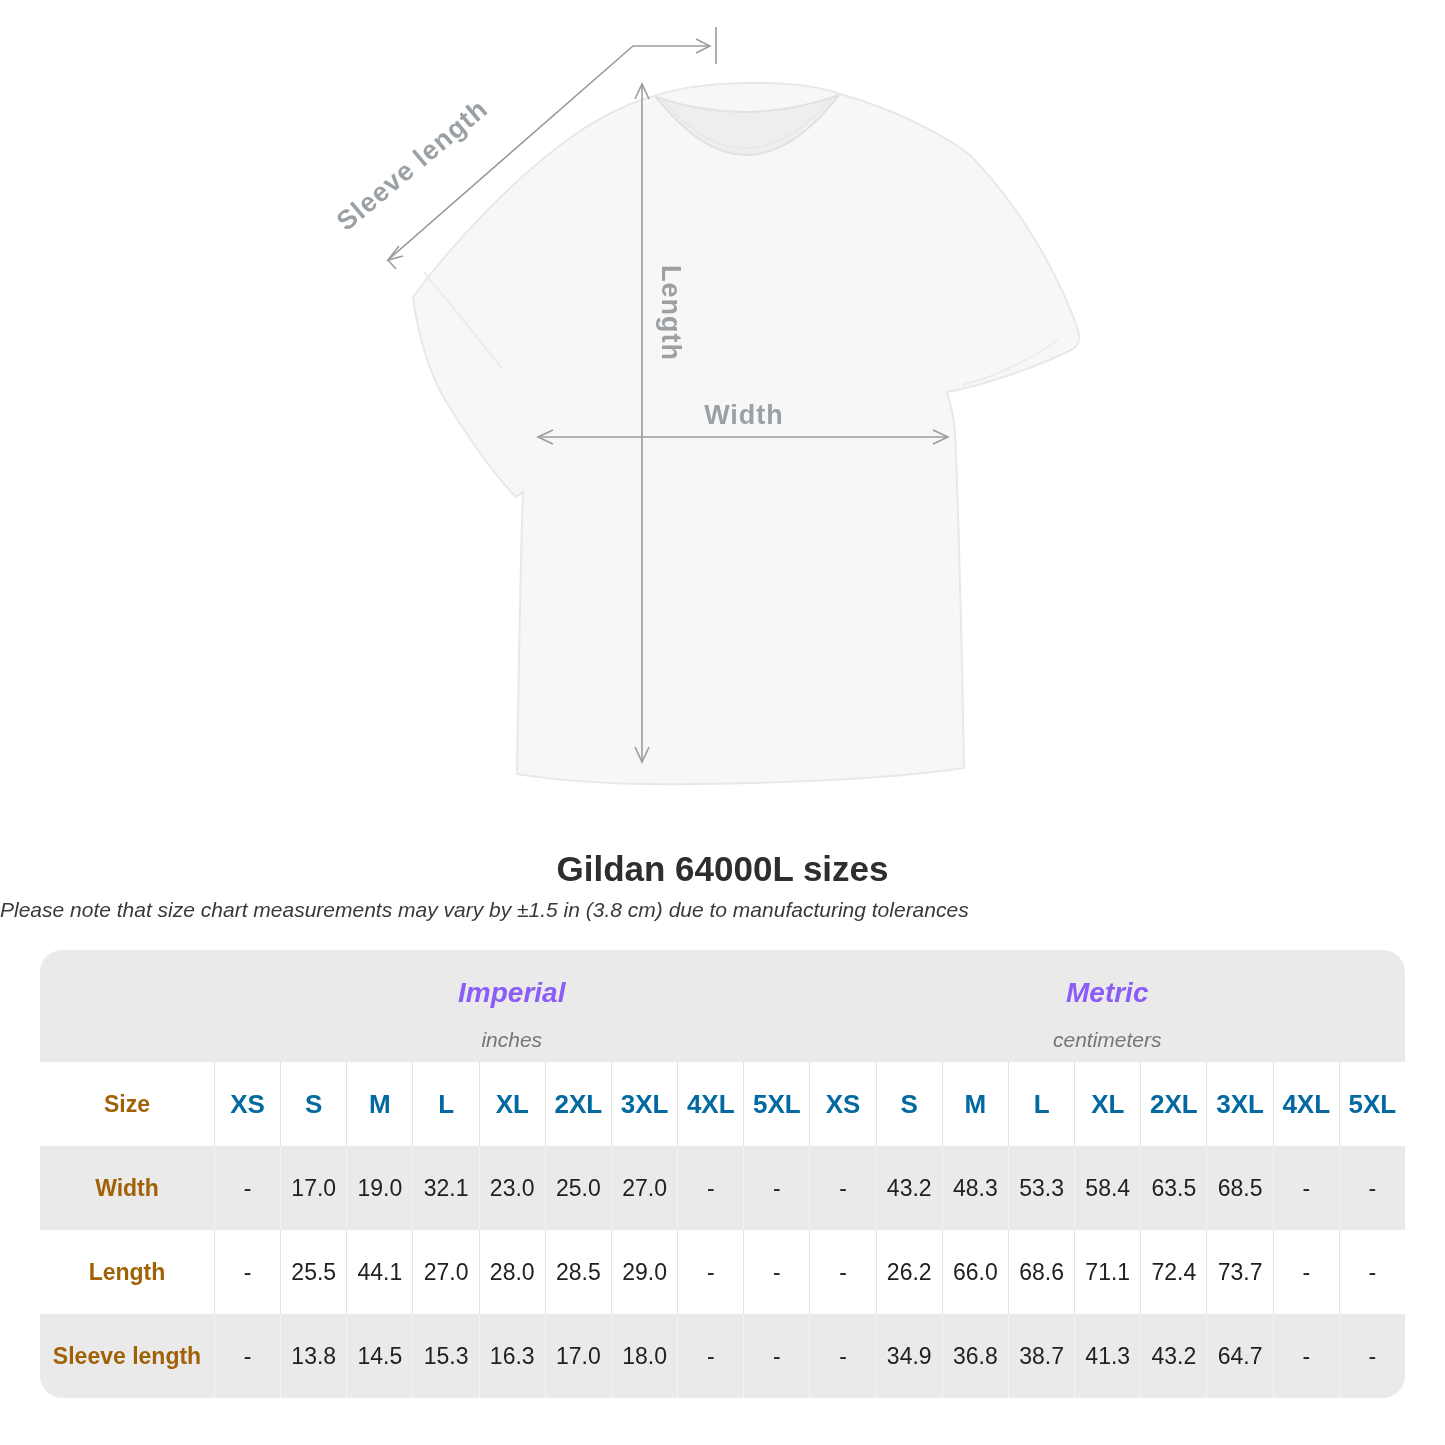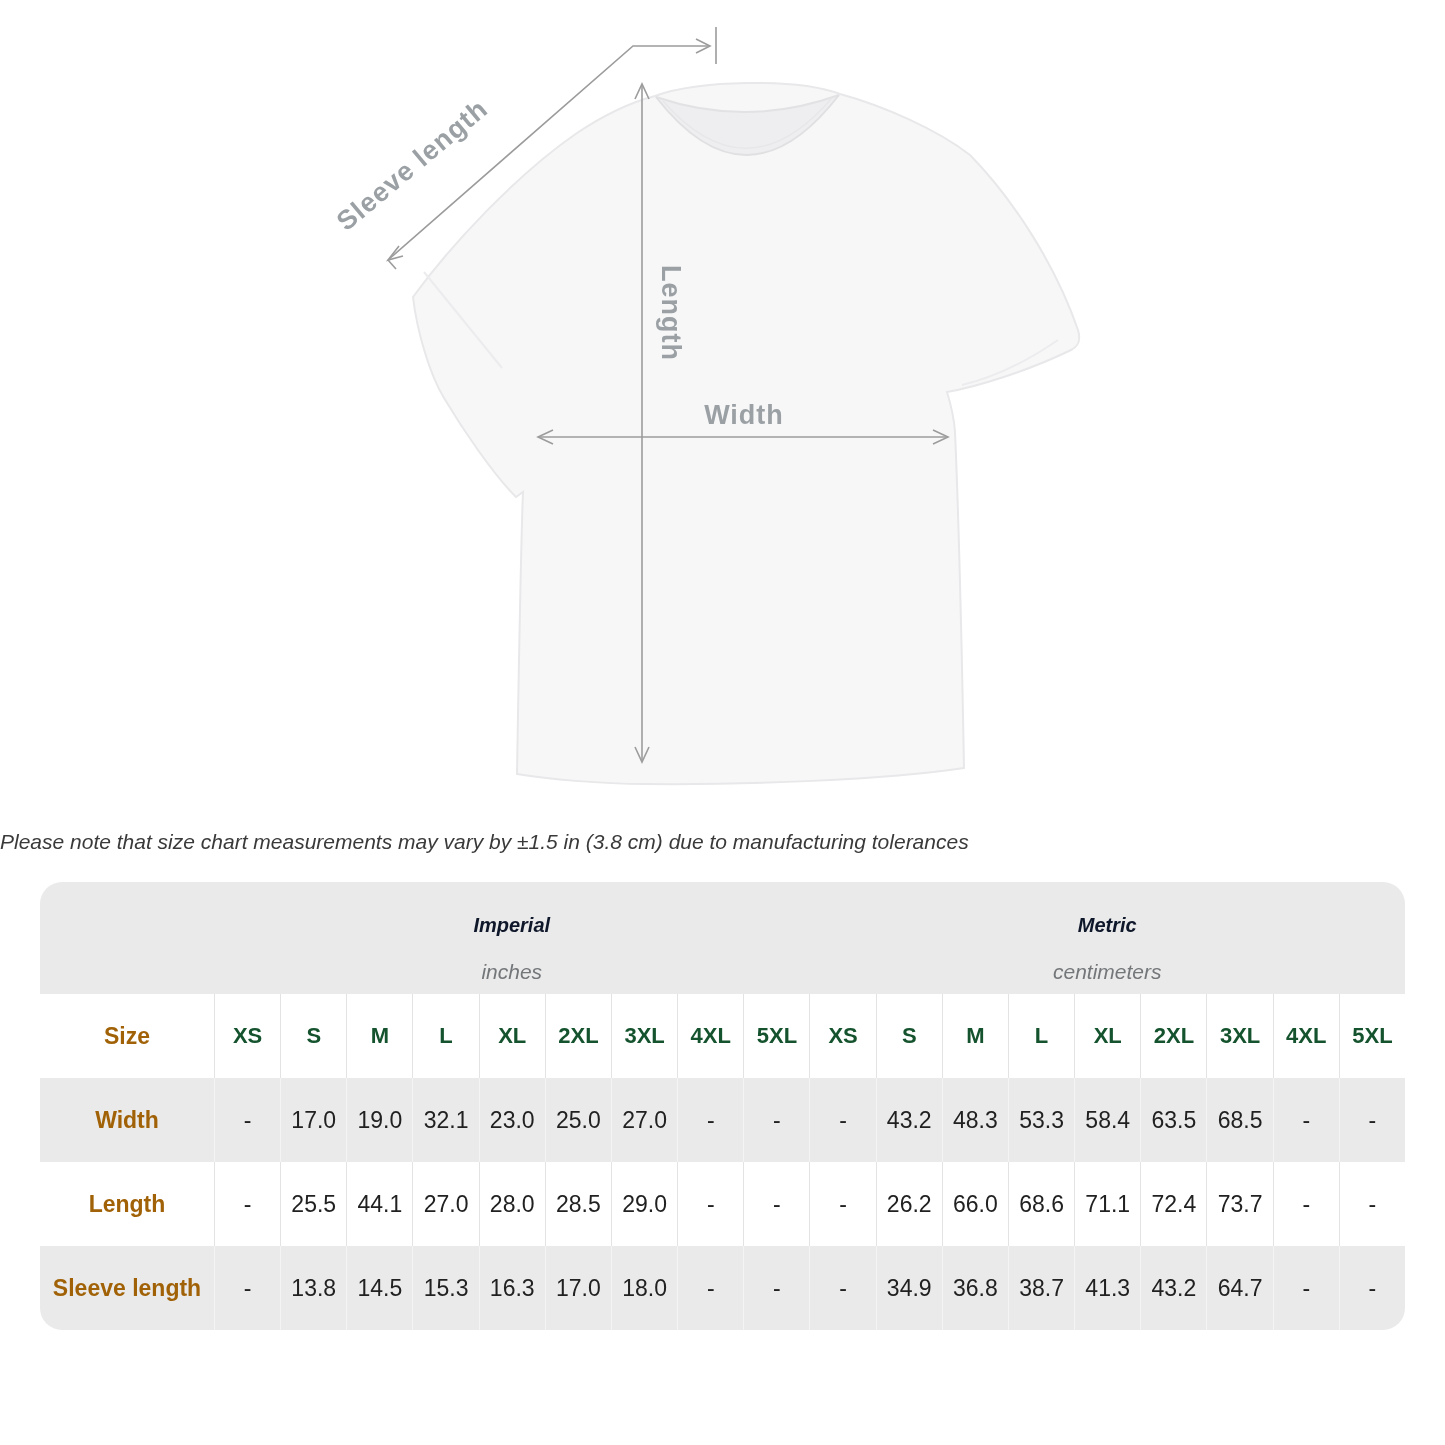--- a/index.html
+++ b/index.html
@@ -31,27 +31,27 @@
     display:grid;
     grid-template-columns:174px repeat(18, 1fr);
     border-radius:22px;overflow:hidden;
     background:#ffffff;
   }
   .band{background:#eaeaea;height:112px;display:flex;flex-direction:column;
         align-items:center;justify-content:center;}
   .band-corner{grid-column:1;}
   .band-imperial{grid-column:2 / span 9;}
   .band-metric{grid-column:11 / span 9;}
-  .band .sys-name{font-size:20px;font-weight:bold;font-style:italic;color:#0f172a;line-height:30px;margin-top:17px;}
+  .band .sys-name{font-size:28px;font-weight:bold;font-style:italic;color:#8b5cf6;line-height:30px;margin-top:17px;}
   .band .sys-unit{font-size:21px;font-style:italic;color:#74777a;line-height:24px;margin-top:20px;}
 
   .cell{height:84px;display:flex;align-items:center;justify-content:center;}
   .row-white{background:#ffffff;}
   .row-gray{background:#eaeaea;}
-  .c-head span{font-size:22px;font-weight:bold;color:#14532d;text-align:center;}
+  .c-head span{font-size:26px;font-weight:bold;color:#0369a1;text-align:center;}
   .c-label span{font-size:23px;font-weight:bold;color:#a16207;}
   .c-val span{font-size:23px;font-weight:normal;color:#212121;}
   .c-data.row-white{border-left:1px solid #e3e3e3;}
   .c-data.row-gray{border-left:1px solid #f4f4f4;}
 </style>
 </head>
 <body>
 
 <div class="page">
 
@@ -106,20 +106,21 @@
 
       <g stroke="#9c9c9c" stroke-width="1.6" fill="none">
         <path d="M 538,437 L 948,437"></path>
         <path d="M 553,430 L 538,437 L 553,444"></path>
         <path d="M 933,430 L 948,437 L 933,444"></path>
       </g>
       <text class="dim-label" x="744" y="424" text-anchor="middle">Width</text>
     </svg>
   </figure>
 
+  <h1 class="page-title">Gildan 64000L sizes</h1>
   <p class="page-subtitle">Please note that size chart measurements may vary by ±1.5 in (3.8 cm) due to manufacturing tolerances</p>
 
   <div class="size-table">
     <div class="band band-corner"></div>
     <div class="band band-imperial">
       <div class="sys-name">Imperial</div>
       <div class="sys-unit">inches</div>
     </div>
     <div class="band band-metric">
       <div class="sys-name">Metric</div>

